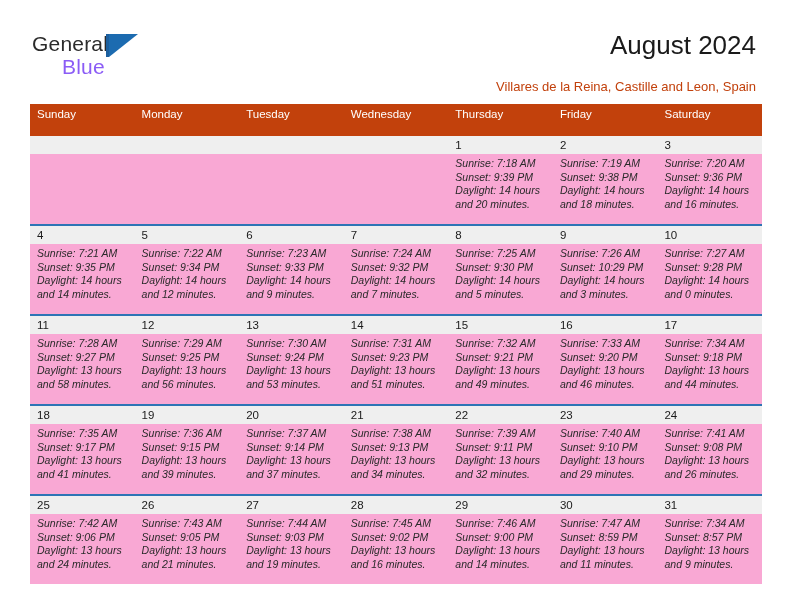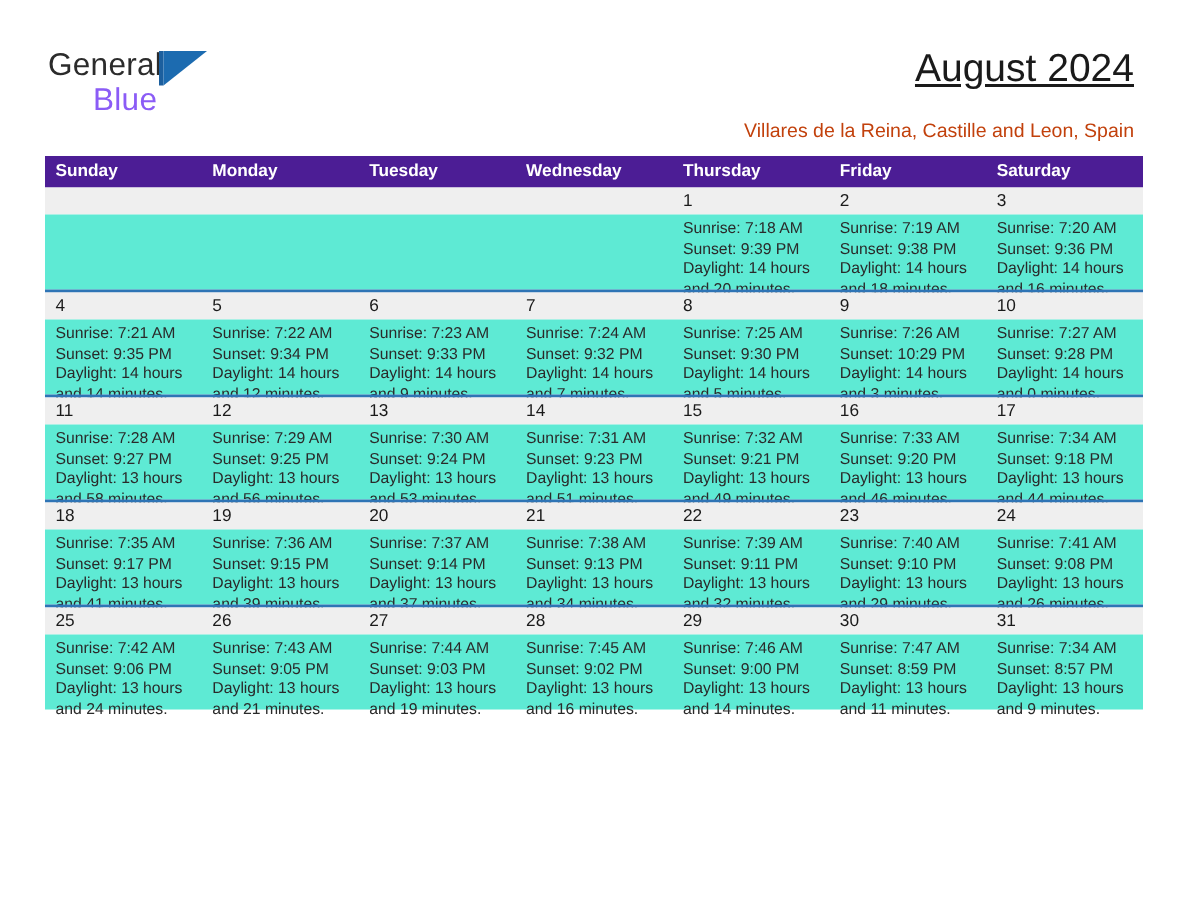--- a/index.html
+++ b/index.html
@@ -74,44 +74,42 @@
     border-bottom: 23px solid transparent;
   }
 
   .title {
     position: absolute;
     right: 36px;
     top: 30px;
     font-size: 26px;
     color: #1a1a1a;
     white-space: nowrap;
-    text-decoration: underline;
   }
   .subtitle {
     position: absolute;
     right: 36px;
     top: 79px;
     font-size: 13px;
     color: #c2410c;
     text-align: right;
     white-space: nowrap;
   }
 
   
   .calendar {
     position: absolute;
     left: 30px;
     top: 104px;
     width: 732px;
   }
   .weekday-row {
     display: flex;
-    background: #4c1d95;
-    height: 21px;
-    font-weight: bold;
+    background: #c2410c;
+    height: 32px;
   }
   .weekday {
     flex: 1 1 0;
     color: #ffffff;
     font-size: 11.5px;
     line-height: 21px;
     padding-left: 7px;
     box-sizing: border-box;
     white-space: nowrap;
     overflow: hidden;
@@ -132,22 +130,23 @@
   .datecell {
     flex: 1 1 0;
     font-size: 11.5px;
     line-height: 18px;
     padding-left: 7px;
     box-sizing: border-box;
     color: #1a1a1a;
   }
   .inforow {
     display: flex;
-    background: #5eead4;
-    height: 50px;
+    background: #f9a8d4;
+    height: 70px;
+    font-style: italic;
   }
   .infocell {
     flex: 1 1 0;
     font-size: 10.5px;
     line-height: 13.6px;
     padding: 3px 7px 0 7px;
     box-sizing: border-box;
     color: #2a2a2a;
   }
   .infocell .ln {

